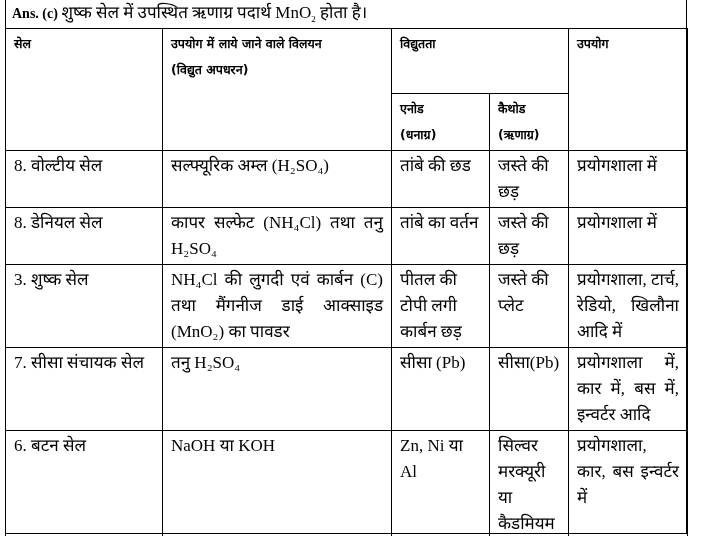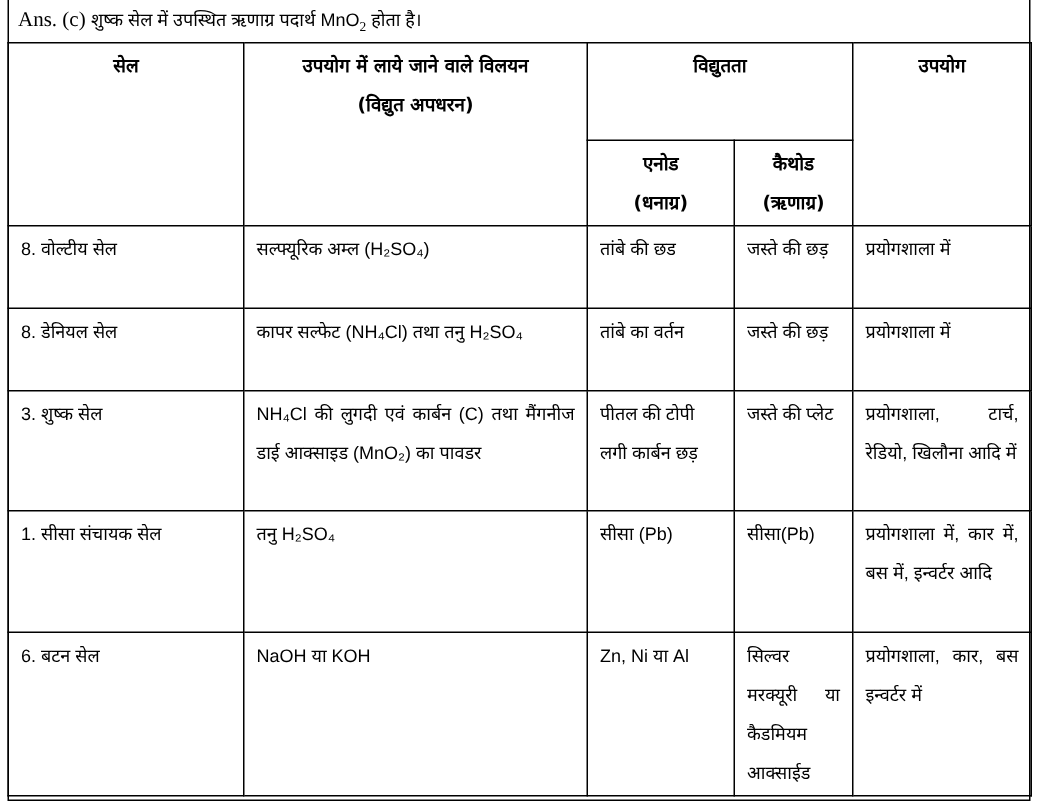--- a/index.html
+++ b/index.html
@@ -1,36 +1,36 @@
 <!DOCTYPE html>
 <html><head>
 <meta charset="utf-8">
 <style>
   html, body { margin: 0; padding: 0; background: #ffffff; }
   body { width: 704px; height: 536px; position: relative; overflow: hidden;
          font-family: "Liberation Serif", "DejaVu Serif", serif; color: #000; }
   .frame { position: absolute; left: 5px; top: -1px; width: 682px; height: 535px;
            border: 1.5px solid #000; box-sizing: border-box; }
   .ans { position: absolute; left: 12px; top: 2px; font-size: 14px; line-height: 22px; white-space: nowrap; }
-  .ans b { font-weight: normal; }
+  .ans b { font-weight: bold; }
   table.main { position: absolute; left: 5px; top: 28px; width: 682px;
                border-collapse: collapse; table-layout: fixed; font-size: 13.5px; }
   table.main td, table.main th { border: 1.5px solid #000; vertical-align: top;
                padding: 2px 8px 2px 8px; line-height: 26px; }
-  table.main th { font-weight: bold; text-align: center; font-family: "DejaVu Sans", sans-serif; font-size: 12.5px; }
+  table.main th { font-weight: bold; text-align: left; font-family: "DejaVu Sans", sans-serif; font-size: 12.5px; }
   .just { text-align: justify; }
   sub { font-size: 9px; line-height: 0; }
   .h-row1 th.span2 { height: 60px; }
   .h-row2 th { height: 45px; }
   .r1 td { height: 50px; }
   .r2 td { height: 50px; }
   .r3 td { height: 75px; }
   .r4 td { height: 76px; }
   .r5 td { height: 102px; }
-  .devan { font-family: Liberation Sans, sans-serif; font-size: 12px; }
+  .devan { font-family: Liberation Serif, serif; font-size: 17px; }
 </style>
 </head>
 <body>
 
 <div class="frame"></div>
 
 <div class="ans">
   <b>Ans.</b>
   <b>(c)</b>
   <span class="devan">शुष्क सेल में उपस्थित ऋणाग्र पदार्थ MnO</span><sub>2</sub><span class="devan"> होता है।</span>
@@ -79,21 +79,21 @@
     <td class="devan just">प्रयोगशाला में</td>
   </tr>
   <tr class="r3">
     <td class="devan">3. शुष्क सेल</td>
     <td class="devan just">NH₄Cl की लुगदी एवं कार्बन (C) तथा मैंगनीज डाई आक्साइड (MnO₂) का पावडर</td>
     <td class="devan">पीतल की टोपी लगी कार्बन छड़</td>
     <td class="devan">जस्ते की प्लेट</td>
     <td class="devan just">प्रयोगशाला, टार्च, रेडियो, खिलौना आदि में</td>
   </tr>
   <tr class="r4">
-    <td class="devan">1. सीसा संचायक सेल</td>
+    <td class="devan">7. सीसा संचायक सेल</td>
     <td class="devan just">तनु H₂SO₄</td>
     <td class="devan">सीसा (Pb)</td>
     <td class="devan">सीसा(Pb)</td>
     <td class="devan just">प्रयोगशाला में, कार में, बस में, इन्वर्टर आदि</td>
   </tr>
   <tr class="r5">
     <td class="devan">6. बटन सेल</td>
     <td class="devan just">NaOH या KOH</td>
     <td class="devan">Zn, Ni या Al</td>
     <td class="devan just">सिल्वर मरक्यूरी या कैडमियम आक्साईड</td>

